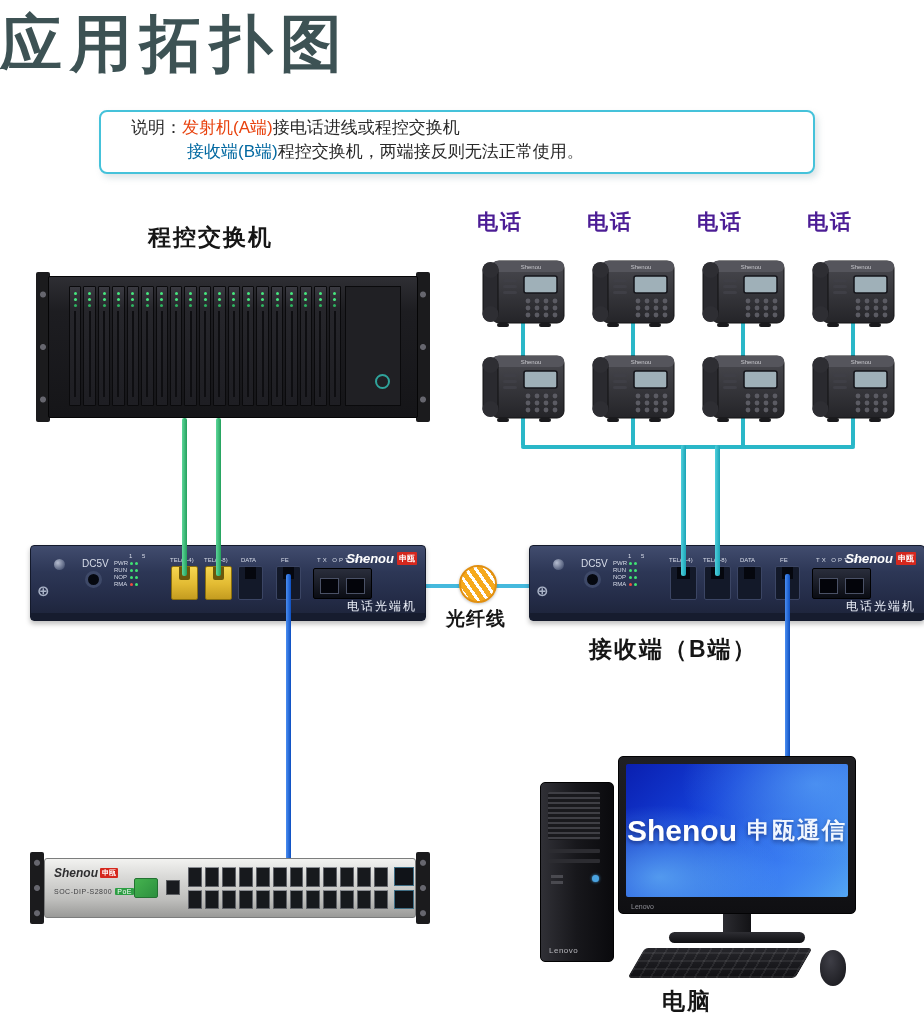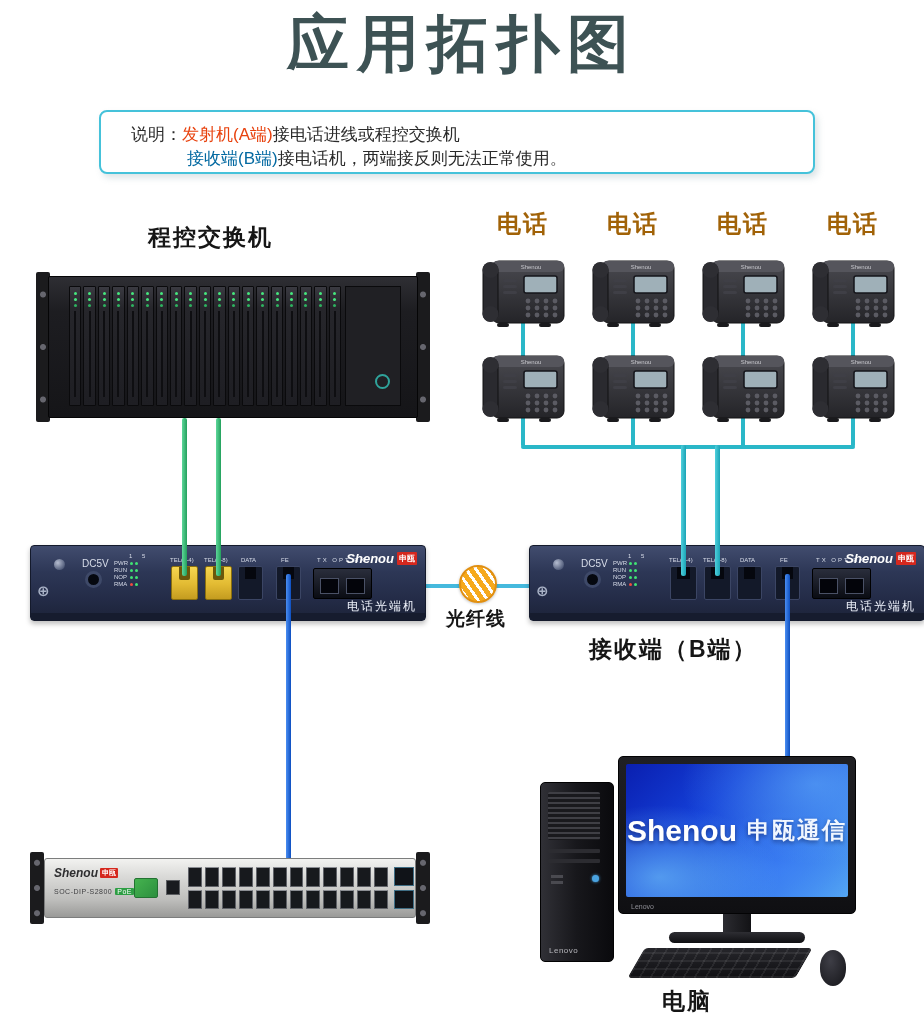--- a/index.html
+++ b/index.html
@@ -1,39 +1,39 @@
 <!DOCTYPE html>
 <html><head>
 <meta charset="utf-8">
 <style>
   *{margin:0;padding:0;box-sizing:border-box}
   body{background:#fff;font-family:"Liberation Sans","DejaVu Sans",sans-serif}
   .stage{position:relative;width:924px;height:1023px;margin:0 auto;background:#ffffff;overflow:hidden}
 
   
-  .main-title{position:absolute;left:0;top:2px;width:100%;text-align:center;font-size:62px;font-weight:900;
+  .main-title{position:absolute;left:0;top:2px;width:100%;text-align:left;font-size:62px;font-weight:900;
     color:#3d5254;letter-spacing:8px;font-family:"DejaVu Sans","Liberation Sans",sans-serif}
 
   
   .note-box{position:absolute;left:99px;top:110px;width:716px;height:64px;background:#fff;border:2px solid #45c2da;
     border-radius:8px;box-shadow:3px 4px 6px rgba(120,150,160,.25);font-size:17px;color:#2a2a2a;line-height:24px;
-    padding:11px 0 0 30px}
+    padding:4px 0 0 30px}
   .note-line2{padding-left:56px}
   .hl-red{color:#e8420e}
   .hl-blue{color:#0369a1}
 
   
   .sec-label{position:absolute;font-weight:bold;color:#161616;font-size:23px;letter-spacing:2px;white-space:nowrap}
   .lbl-pbx{left:148px;top:222px}
   .lbl-tx{left:97px;top:634px}
   .lbl-rx{left:589px;top:634px}
   .lbl-fiber{left:446px;top:606px;font-size:19px;letter-spacing:1px}
   .lbl-sw{left:154px;top:950px}
   .lbl-pc{left:662px;top:986px}
-  .phone-label{position:absolute;top:208px;width:92px;text-align:center;font-size:24px;font-weight:bold;color:#a16207;letter-spacing:2px}
+  .phone-label{position:absolute;top:208px;width:92px;text-align:left;font-size:21px;font-weight:bold;color:#4c1d95;letter-spacing:2px}
   .pl1{left:477px}.pl2{left:587px}.pl3{left:697px}.pl4{left:807px}
 
   
   .rackear{position:absolute;top:-4px;width:14px;background:#1b1b1d;border-radius:2px;
     background-image:radial-gradient(circle at 50% 15%,#66666e 2.5px,transparent 3.5px),
       radial-gradient(circle at 50% 50%,#66666e 2.5px,transparent 3.5px),
       radial-gradient(circle at 50% 85%,#66666e 2.5px,transparent 3.5px)}
 
   
   .pbx{position:absolute;left:36px;top:276px;width:394px;height:142px;z-index:2}
@@ -156,21 +156,21 @@
 
 <div class="stage">
 
   <div class="main-title">应用拓扑图</div>
 
   <div class="note-box">
     <div class="note-line1">
       <span>说明：</span><span class="hl-red">发射机(A端)</span><span>接电话进线或程控交换机</span>
     </div>
     <div class="note-line2">
-      <span class="hl-blue">接收端(B端)</span><span>接电话机，两端接反则无法正常使用。</span>
+      <span class="hl-blue">接收端(B端)</span><span>程控交换机，两端接反则无法正常使用。</span>
     </div>
   </div>
 
   <div class="sec-label lbl-pbx">程控交换机</div>
 
   <div class="pbx">
     <div class="rackear l"></div>
     <div class="rackear r"></div>
     <div class="chassis">
       <div class="slots">

